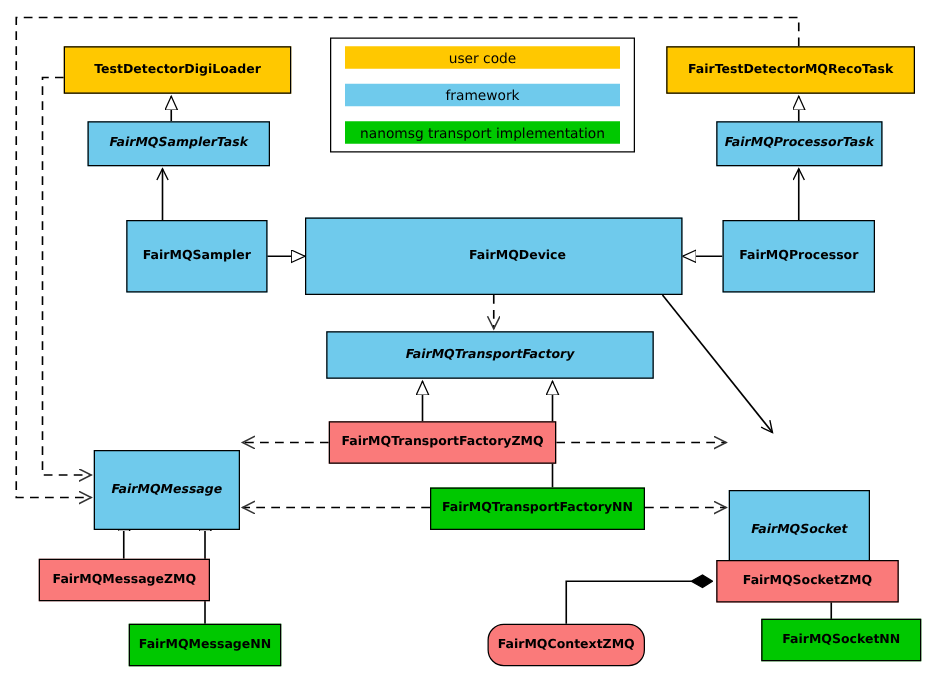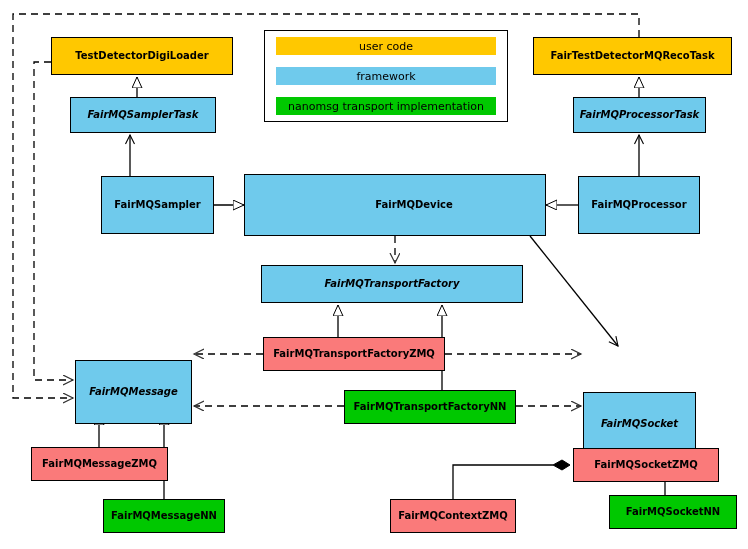--- a/index.html
+++ b/index.html
@@ -144,21 +144,21 @@
   </div>
 
   <div class="node c-nn" style="left:103px;top:499px;width:122px;height:34px;text-align:right;">
     <span>FairMQMessageNN</span>
   </div>
 
   <div class="node c-zmq" style="left:553px;top:448px;width:146px;height:34px;margin-left:20px;">
     <span>FairMQSocketZMQ</span>
   </div>
 
-  <div class="node c-zmq" style="left:390px;top:499px;width:126px;height:34px;">
+  <div class="node c-zmq" style="left:390px;top:499px;width:126px;height:34px;border-radius:13px;">
     <span>FairMQContextZMQ</span>
   </div>
 
   <div class="node c-nn" style="left:609px;top:495px;width:128px;height:34px;">
     <span>FairMQSocketNN</span>
   </div>
 
   <div id="legend">
     <div class="legend-item c-user">
       <span>user code</span>

